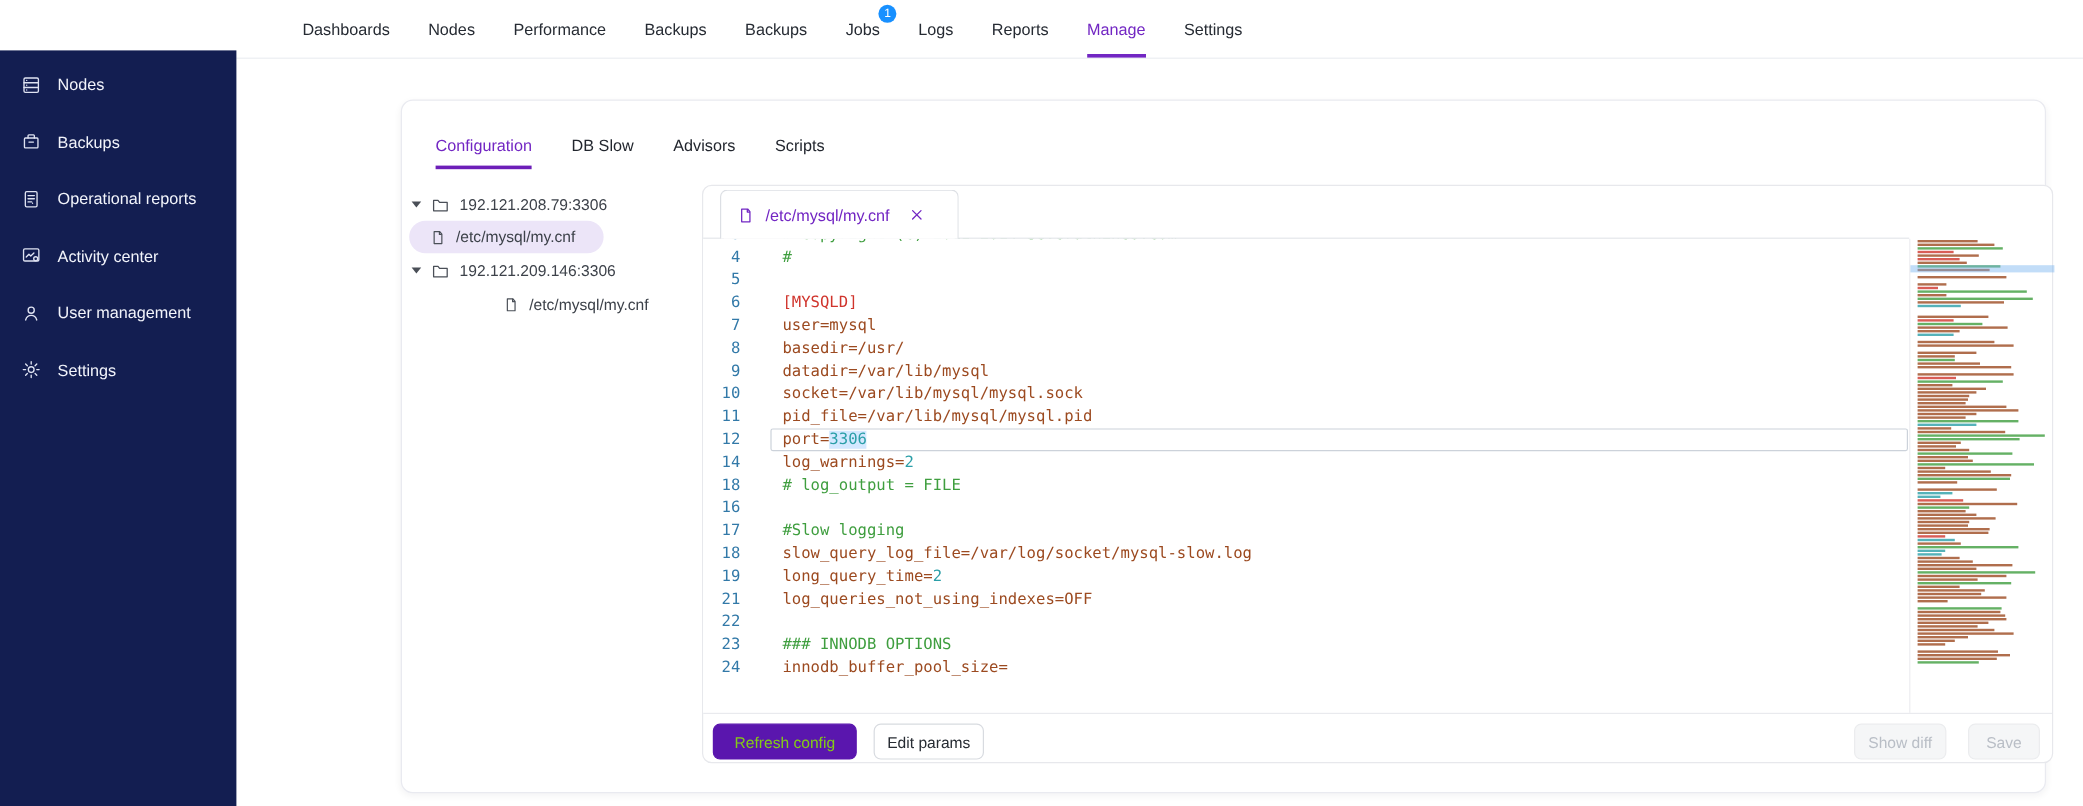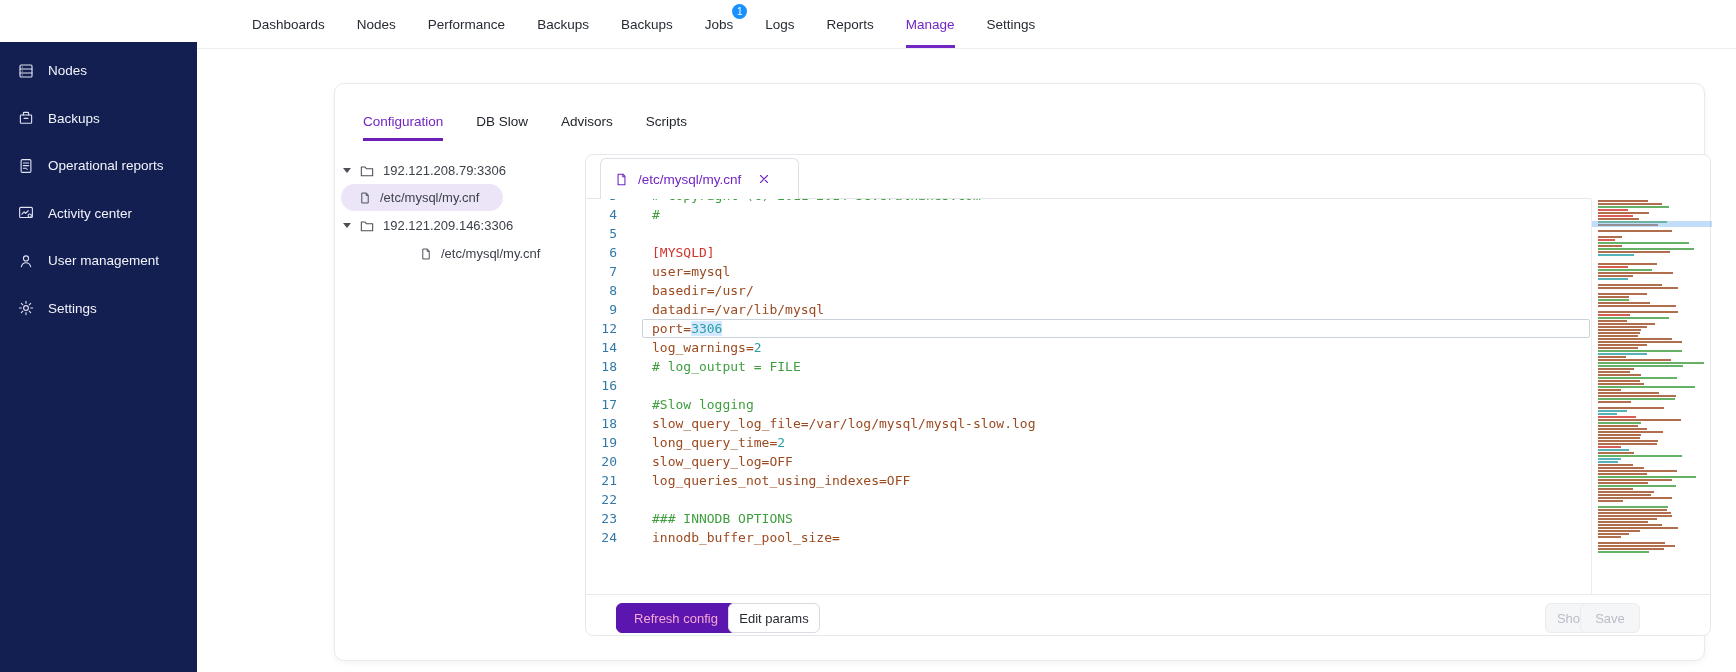--- a/index.html
+++ b/index.html
@@ -53,25 +53,25 @@
   .tk-key{color:var(--rust)} .tk-number{color:var(--teal)}
   .tk-number_hl{color:var(--teal);background:rgba(160,205,255,.45)}
   .curbox{position:absolute;left:56px;right:1px;top:0;bottom:0;border:1px solid #ccd2da;border-radius:2px;pointer-events:none}
 
   .vdiv{position:absolute;left:1005px;top:44px;width:1px;height:395px;background:#ededf0}
   .minimap{position:absolute;left:1012px;top:45px;width:110px;height:515px;cursor:pointer}
   .mm-band{position:absolute;left:-6px;right:-4px;top:21px;height:6px;background:rgba(120,180,240,.45)}
   .hdiv{position:absolute;left:0;top:439px;width:100%;height:1px;background:#e9eaee}
 
   .footer-btn{position:absolute;top:448px;height:30px;border-radius:6px;font-family:"Liberation Sans",sans-serif;font-size:13px;cursor:pointer}
-  .btn-refresh{left:30px;width:120px;background:var(--accent-dark);border:1px solid var(--accent-dark);color:#f9a8d4}
+  .btn-refresh{left:8px;width:120px;background:var(--accent-dark);border:1px solid var(--accent-dark);color:#84cc16}
   .btn-edit{left:142px;width:92px;background:#fff;border:1px solid #d8dbe0;color:#272c33}
   .btn-disabled{background:#f5f6f7;border:1px solid #ebecee;color:#b9bec6;cursor:default}
   .btn-diff{left:959px;width:77px}
-  .btn-save{left:994px;width:60px}
+  .btn-save{left:1054px;width:60px}
 </style>
 </head>
 <body>
 
 <div class="screen">
 
 
   <div class="topbar">
     <nav class="topnav" id="topnav">
         <div class="nav-item">
@@ -257,20 +257,28 @@
             </div>
             <div class="cl">
               <span class="ln">8</span>
               <span class="ct"><span class="tk-key">basedir=/usr/</span></span>
             </div>
             <div class="cl">
               <span class="ln">9</span>
               <span class="ct"><span class="tk-key">datadir=/var/lib/mysql</span></span>
             </div>
             <div class="cl">
+              <span class="ln">10</span>
+              <span class="ct"><span class="tk-key">socket=/var/lib/mysql/mysql.sock</span></span>
+            </div>
+            <div class="cl">
+              <span class="ln">11</span>
+              <span class="ct"><span class="tk-key">pid_file=/var/lib/mysql/mysql.pid</span></span>
+            </div>
+            <div class="cl">
               <span class="ln">12</span>
               <span class="ct"><span class="tk-key">port=</span><span class="tk-number_hl">3306</span></span>
               <div class="curbox"></div>
             </div>
             <div class="cl">
               <span class="ln">14</span>
               <span class="ct"><span class="tk-key">log_warnings=</span><span class="tk-number">2</span></span>
             </div>
             <div class="cl">
               <span class="ln">18</span>
@@ -279,29 +287,25 @@
             <div class="cl">
               <span class="ln">16</span>
               <span class="ct"></span>
             </div>
             <div class="cl">
               <span class="ln">17</span>
               <span class="ct"><span class="tk-comment">#Slow logging</span></span>
             </div>
             <div class="cl">
               <span class="ln">18</span>
-              <span class="ct"><span class="tk-key">slow_query_log_file=/var/log/mysql/mysql-slow.log</span></span>
+              <span class="ct"><span class="tk-key">slow_query_log_file=/var/log/socket/mysql-slow.log</span></span>
             </div>
             <div class="cl">
               <span class="ln">19</span>
               <span class="ct"><span class="tk-key">long_query_time=</span><span class="tk-number">2</span></span>
-            </div>
-            <div class="cl">
-              <span class="ln">20</span>
-              <span class="ct"><span class="tk-key">slow_query_log=OFF</span></span>
             </div>
             <div class="cl">
               <span class="ln">21</span>
               <span class="ct"><span class="tk-key">log_queries_not_using_indexes=OFF</span></span>
             </div>
             <div class="cl">
               <span class="ln">22</span>
               <span class="ct"></span>
             </div>
             <div class="cl">

